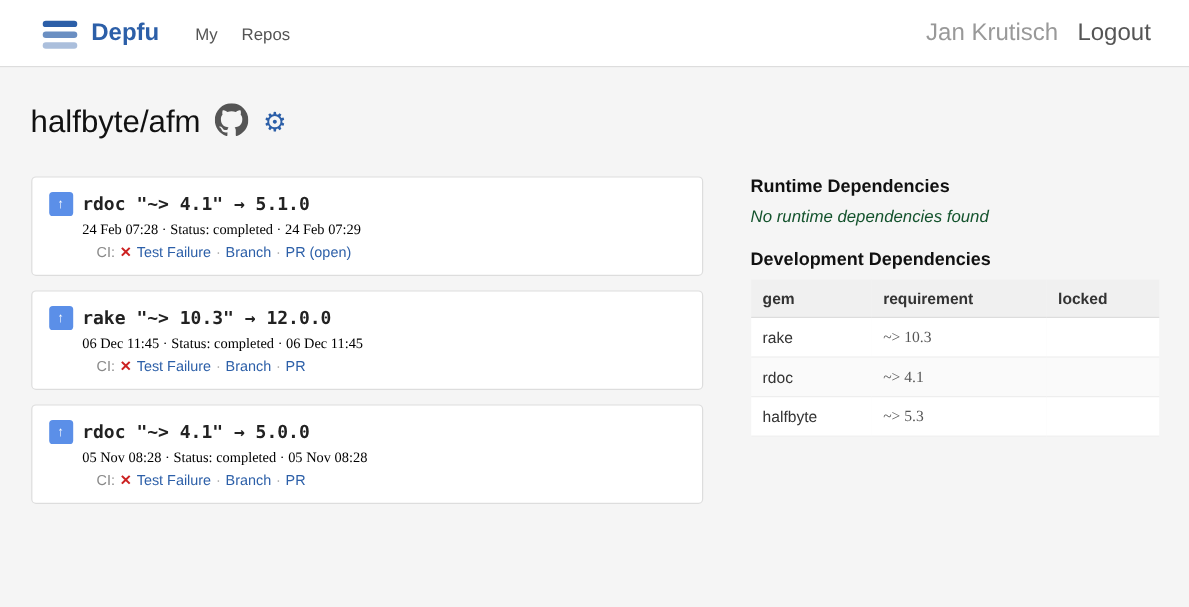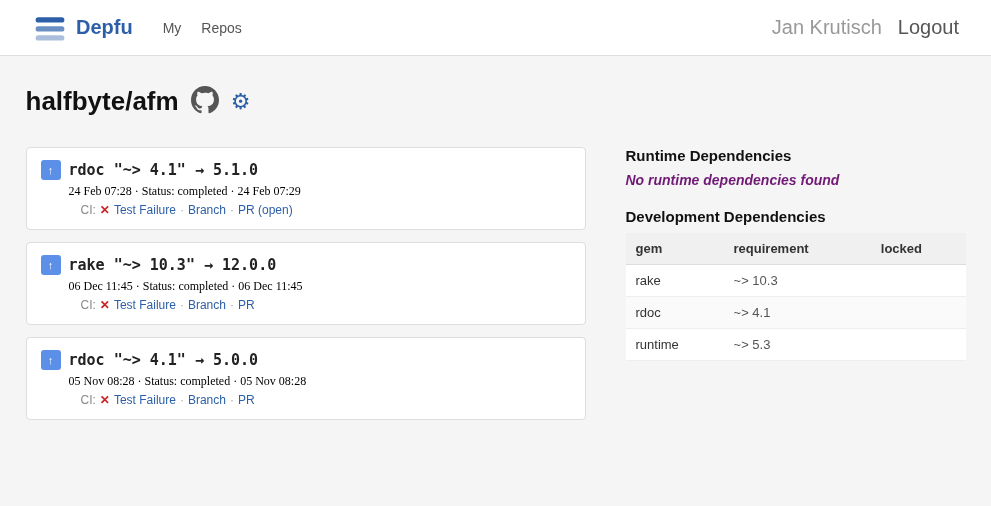--- a/index.html
+++ b/index.html
@@ -59,21 +59,21 @@
     }
 
     .page-header {
       display: flex;
       align-items: center;
       gap: 12px;
       margin-bottom: 30px;
     }
     .page-title {
       font-size: 26px;
-      font-weight: 700;
+      font-weight: 400;
       color: #111;
     }
     .github-icon svg { width: 28px; height: 28px; fill: #555; }
     .settings-icon { font-size: 22px; color: #2c5fa8; cursor: pointer; }
 
     
     .content-grid {
       display: grid;
       grid-template-columns: 1fr 340px;
       gap: 40px;
@@ -150,24 +150,23 @@
 
     .deps-section-title {
       font-size: 15px;
       font-weight: 700;
       color: #111;
       margin-bottom: 8px;
     }
 
     .no-deps {
       font-size: 14px;
-      color: #701a75;
+      color: #14532d;
       font-style: italic;
       margin-bottom: 20px;
-      font-weight: bold;
     }
 
     .deps-table {
       width: 100%;
       border-collapse: collapse;
       font-size: 13px;
     }
     .deps-table th {
       text-align: left;
       padding: 8px 10px;
@@ -176,21 +175,21 @@
       color: #333;
       border-bottom: 1px solid #ddd;
     }
     .deps-table td {
       padding: 8px 10px;
       border-bottom: 1px solid #eee;
       color: #333;
     }
     .deps-table tr:nth-child(even) td { background: #fafafa; }
     .deps-table tr:nth-child(odd) td { background: #fff; }
-    .req-val { color: #555; font-family: Liberation Sans, sans-serif; font-size: 13px; }
+    .req-val { color: #555; font-family: Liberation Serif, serif; font-size: 13px; }
   </style>
 </head>
 <body>
 
 <nav class="navbar">
   <div class="navbar-logo">
     <svg class="logo-icon" viewBox="0 0 40 40">
       <rect x="4" y="8" width="32" height="6" rx="3" fill="#2c5fa8"></rect>
       <rect x="4" y="18" width="32" height="6" rx="3" fill="#2c5fa8" opacity="0.7"></rect>
       <rect x="4" y="28" width="32" height="6" rx="3" fill="#2c5fa8" opacity="0.4"></rect>
@@ -292,21 +291,21 @@
       <td>rake</td>
       <td><span class="req-val">~&gt; 10.3</span></td>
       <td></td>
     </tr>
             <tr>
       <td>rdoc</td>
       <td><span class="req-val">~&gt; 4.1</span></td>
       <td></td>
     </tr>
             <tr>
-      <td>runtime</td>
+      <td>halfbyte</td>
       <td><span class="req-val">~&gt; 5.3</span></td>
       <td></td>
     </tr>
           </tbody>
       </table>
     </div>
   </div>
 </div>
 
 </body></html>

